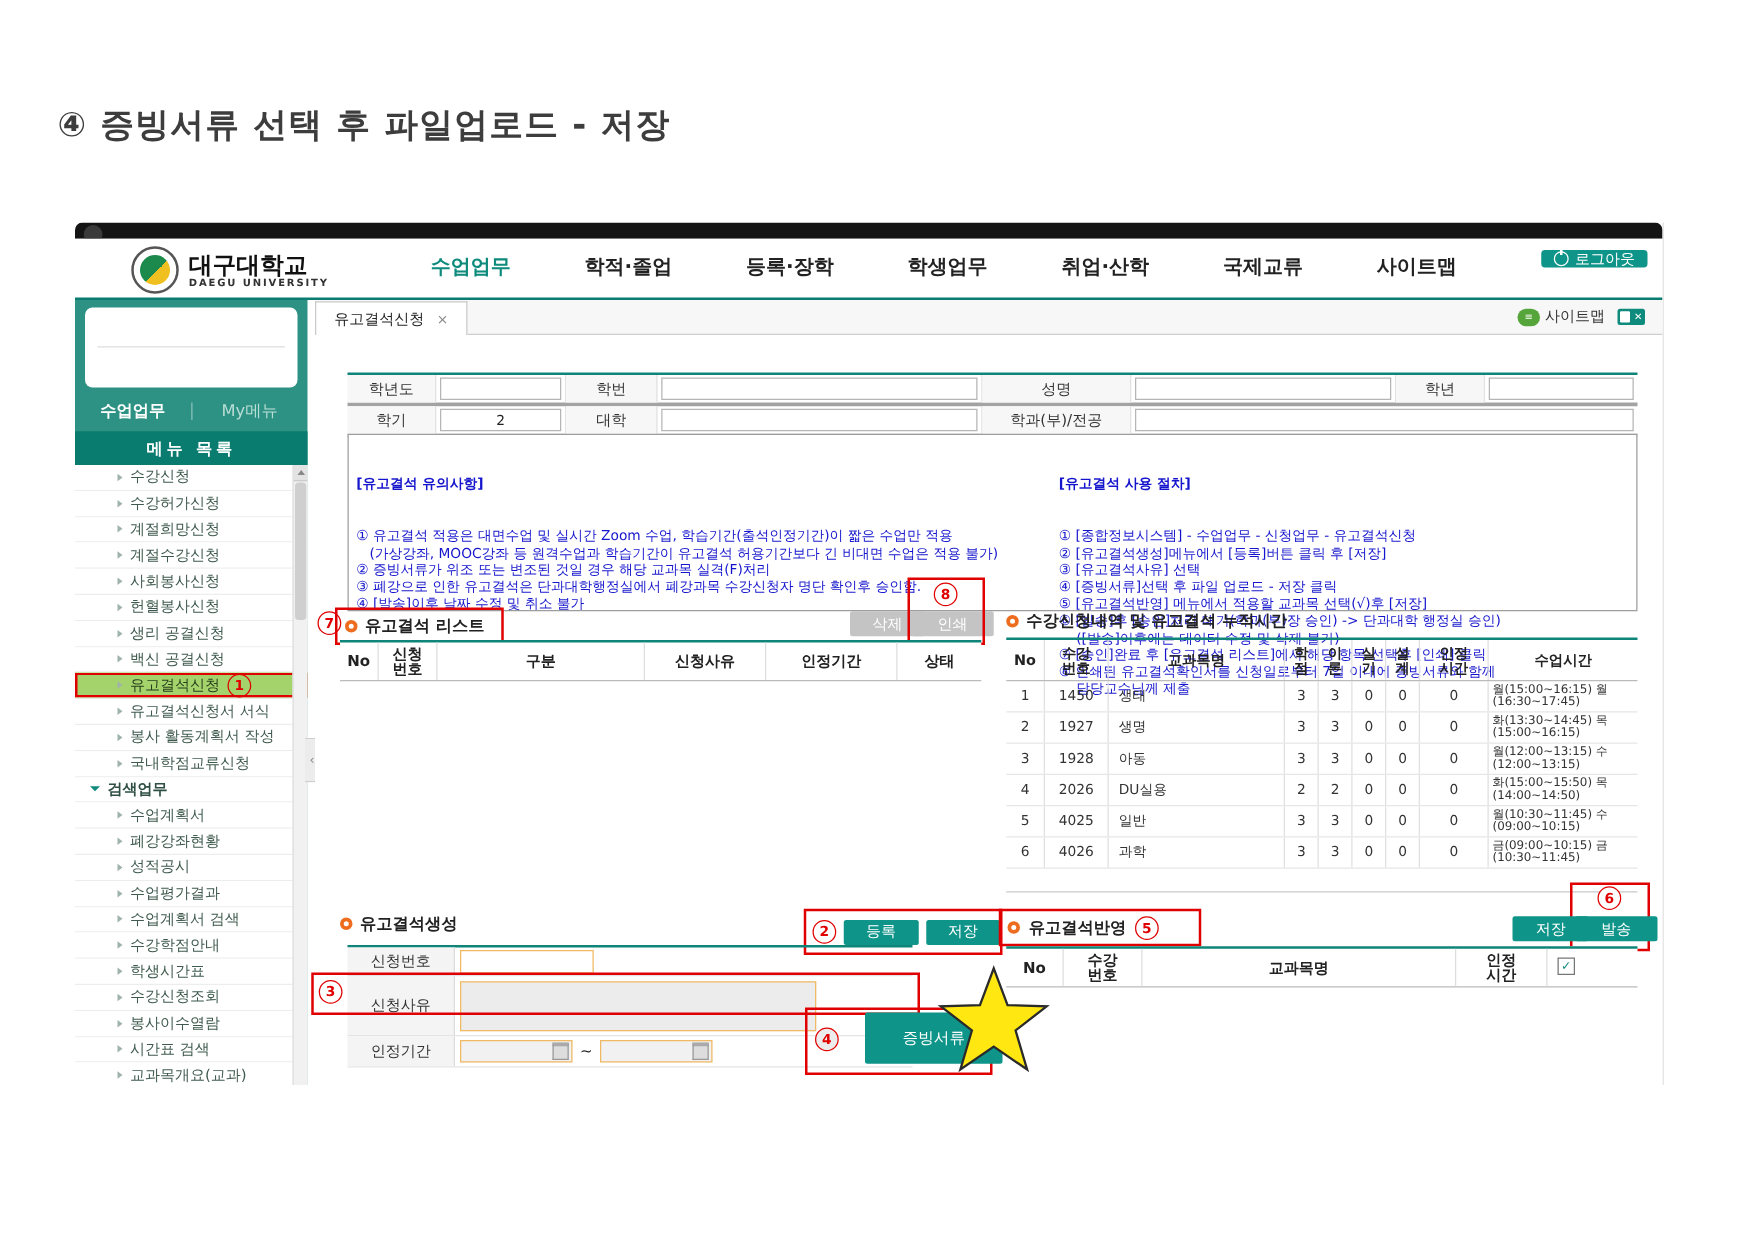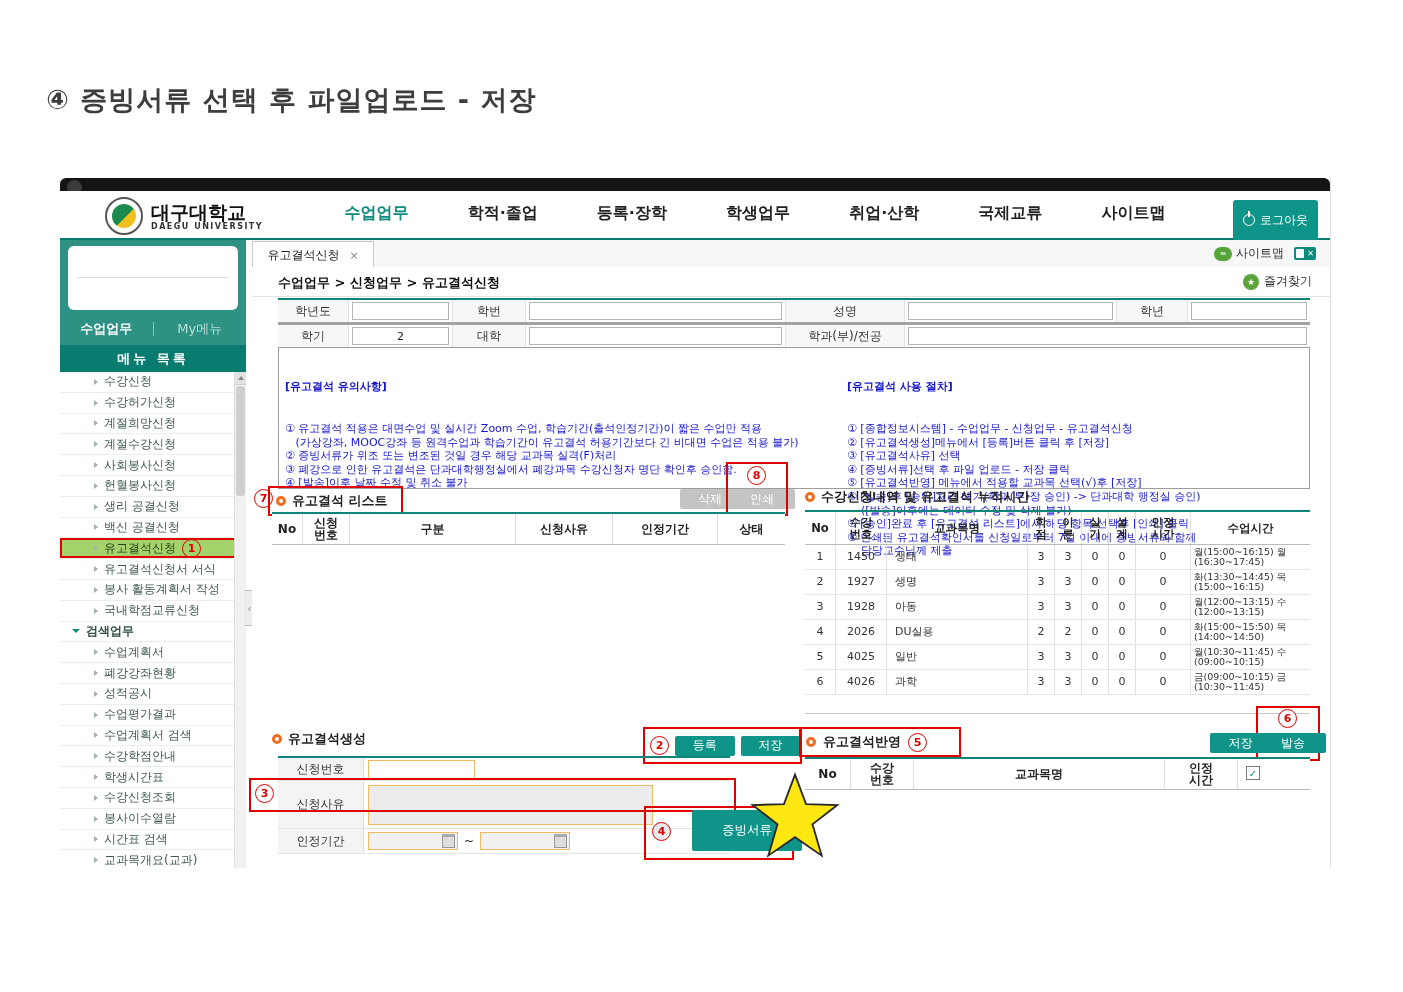--- a/index.html
+++ b/index.html
@@ -13,21 +13,21 @@
   
   .hdr{position:absolute;left:0;top:13px;width:1270px;height:47px;background:#fff;border-bottom:2px solid #0a7d70;}
   .logo{position:absolute;left:45px;top:6px;display:flex;align-items:center;gap:8px;}
   .emblem{width:34px;height:34px;border-radius:50%;border:2px solid #555;background:#fff;position:relative;overflow:hidden;display:inline-block;}
   .emblem::after{content:"";position:absolute;left:5px;top:5px;width:24px;height:24px;border-radius:50%;background:linear-gradient(135deg,#1b8a4c 55%,#f0c020 55%);}
   .uni-ko{display:block;font-size:19px;font-weight:bold;color:#111;line-height:20px;}
   .uni-en{display:block;font-size:8px;letter-spacing:1.5px;color:#333;font-weight:bold;text-align:center;}
   .nav{position:absolute;left:255px;top:0;width:880px;height:45px;display:flex;align-items:center;justify-content:space-around;}
   .nav-item{font-size:16px;font-weight:bold;color:#222;cursor:pointer;}
   .nav-item.active{color:#0e8b7c;}
-  .logout{position:absolute;right:12px;top:9px;height:40px;background:#0e9488;border-radius:3px;color:#fff;font-size:12px;display:flex;align-items:center;gap:5px;padding:0 10px;}
+  .logout{position:absolute;right:12px;top:9px;height:14px;background:#0e9488;border-radius:3px;color:#fff;font-size:12px;display:flex;align-items:center;gap:5px;padding:0 10px;}
   .pwr{position:relative;width:10px;height:10px;border:1.5px solid #fff;border-radius:50%;display:inline-block;}
   .pwr::before{content:"";position:absolute;left:50%;top:-4px;transform:translateX(-50%);width:2px;height:6px;background:#fff;}
   
   .sidebar{position:absolute;left:0;top:62px;width:186px;height:628px;background:#2d9284;}
   .userbox{position:absolute;left:8px;top:6px;width:170px;height:64px;background:#fff;border-radius:6px;}
   .userbox-line{position:absolute;left:10px;right:10px;top:31px;height:1px;background:#ddd;}
   .side-tabs{position:absolute;left:0;top:76px;width:186px;height:26px;display:flex;align-items:center;}
   .stab{flex:1;text-align:center;font-size:13px;color:#b9ded6;cursor:pointer;}
   .stab.active{color:#fff;font-weight:bold;}
   .stab-div{width:1px;height:14px;background:rgba(255,255,255,.45);}
@@ -310,27 +310,20 @@
         <span class="tab-x">×</span>
       </div>
       <div class="tb-right">
         <span class="tb-sitemap">
           <span class="icon-sitemap">≡</span>
           <span>사이트맵</span>
         </span>
         <span class="icon-winx">✕</span>
       </div>
     </div>
-    <div class="crumbrow">
-      <span class="crumb">수업업무 &gt; 신청업무 &gt; 유고결석신청</span>
-      <span class="fav">
-        <span class="icon-star">★</span>
-        <span>즐겨찾기</span>
-      </span>
-    </div>
 
     <div class="sform">
       <div class="frow">
         <span class="fcell flbl" style="width:70px">학년도</span>
         <span class="fcell finp" style="width:97px">
             <span class="ibox"></span>
           </span>
         <span class="fcell flbl" style="width:72px">학번</span>
         <span class="fcell finp" style="width:253px">
             <span class="ibox"></span>

